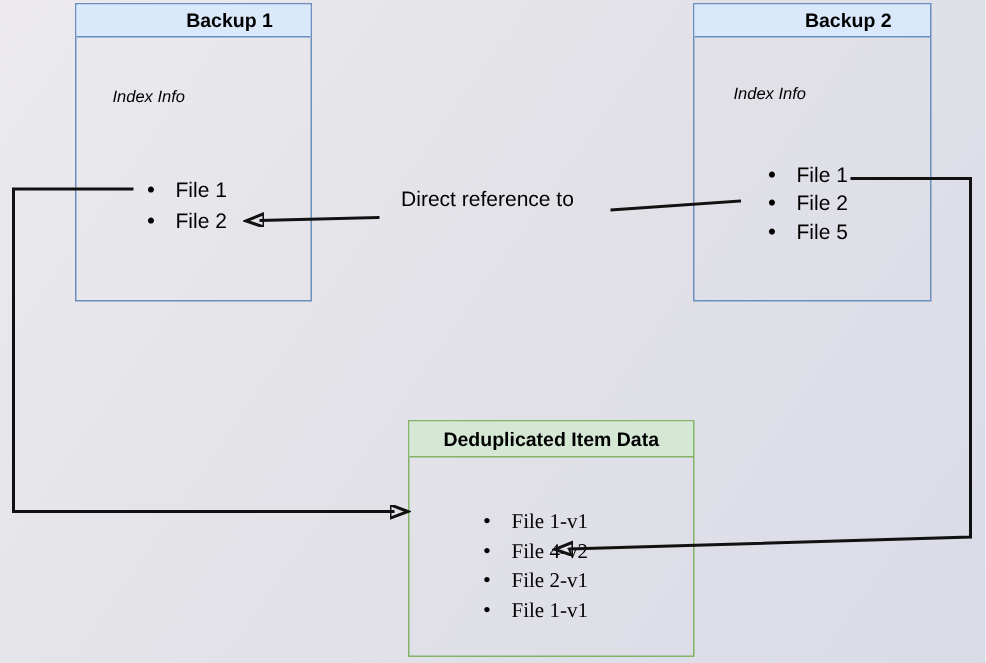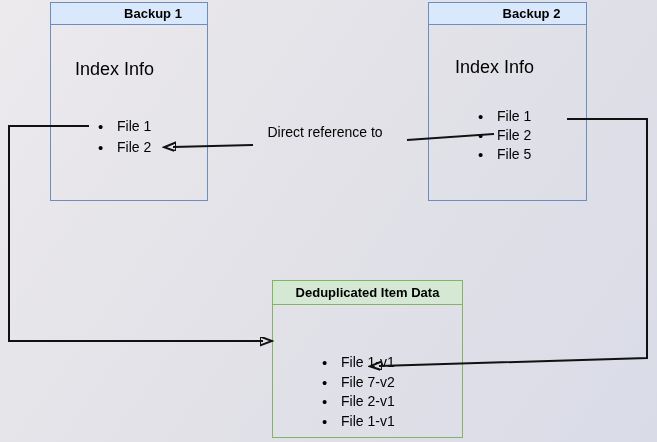--- a/index.html
+++ b/index.html
@@ -26,22 +26,23 @@
     position: absolute; left: 0; right: 0; top: 0;
     border-bottom: 1.6px solid;
     display: flex; align-items: center; justify-content: center;
     font-weight: bold; font-size: 13px;
     box-sizing: border-box;
   }
   .blue  .node-header { background: #dae8fc; border-color: #6c8ebf; padding-left: 48px; }
   .green .node-header { background: #d5e8d4; border-color: #82b366; }
   .node-heading {
     position: absolute;
-    font-size: 18px;
+    font-size: 11px;
     white-space: nowrap;
+    font-style: italic;
   }
   ul.filelist {
     position: absolute;
     margin: 0; padding: 0;
     list-style: none;
     font-size: 14px;
   }
   ul.filelist li {
     position: relative;
     padding-left: 22px;
@@ -81,35 +82,35 @@
 
   <div class="node blue" style="left:50px; top:2px; width:158px; height:199px;">
     <div class="node-header" style="height:22px;">Backup 1</div>
     <div class="node-heading" style="left:24px; top:56px;">Index Info</div>
     <ul class="filelist lh21" style="left:44px; top:113px;">
       <li>File 1</li>
       <li>File 2</li>
     </ul>
   </div>
 
-  <div class="node blue" style="left:428px; top:2px; width:159px; height:199px;">
+  <div class="node blue" style="left:462px; top:2px; width:159px; height:199px;">
     <div class="node-header" style="height:22px;">Backup 2</div>
     <div class="node-heading" style="left:26px; top:54px;">Index Info</div>
     <ul class="filelist lh19" style="left:46px; top:104px;">
       <li>File 1</li>
       <li>File 2</li>
       <li>File 5</li>
     </ul>
   </div>
 
   <div class="node green" style="left:228px; top:280px; width:191px; height:158px;margin-left:44px;">
     <div class="node-header" style="height:24px;">Deduplicated Item Data</div>
-    <ul class="filelist lh195" style="left:46px; top:72px;">
+    <ul class="filelist lh195" style="left:46px; top:58px;font-family:Liberation Serif, serif;">
       <li>File 1-v1</li>
-      <li>File 7-v2</li>
+      <li>File 4-v2</li>
       <li>File 2-v1</li>
       <li>File 1-v1</li>
     </ul>
   </div>
 
   <div id="edge-label">
     <div>Direct reference to</div>
   </div>
 
   <svg id="edges" width="657" height="442" viewBox="0 0 657 442">

